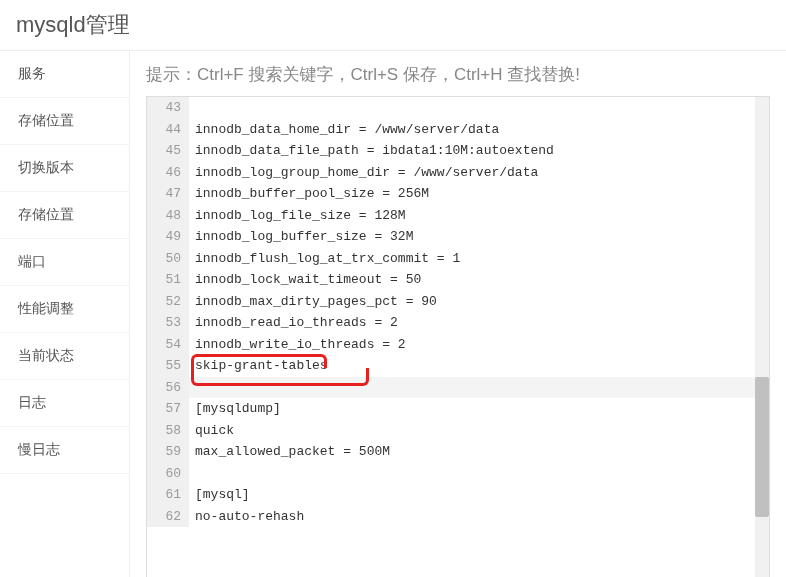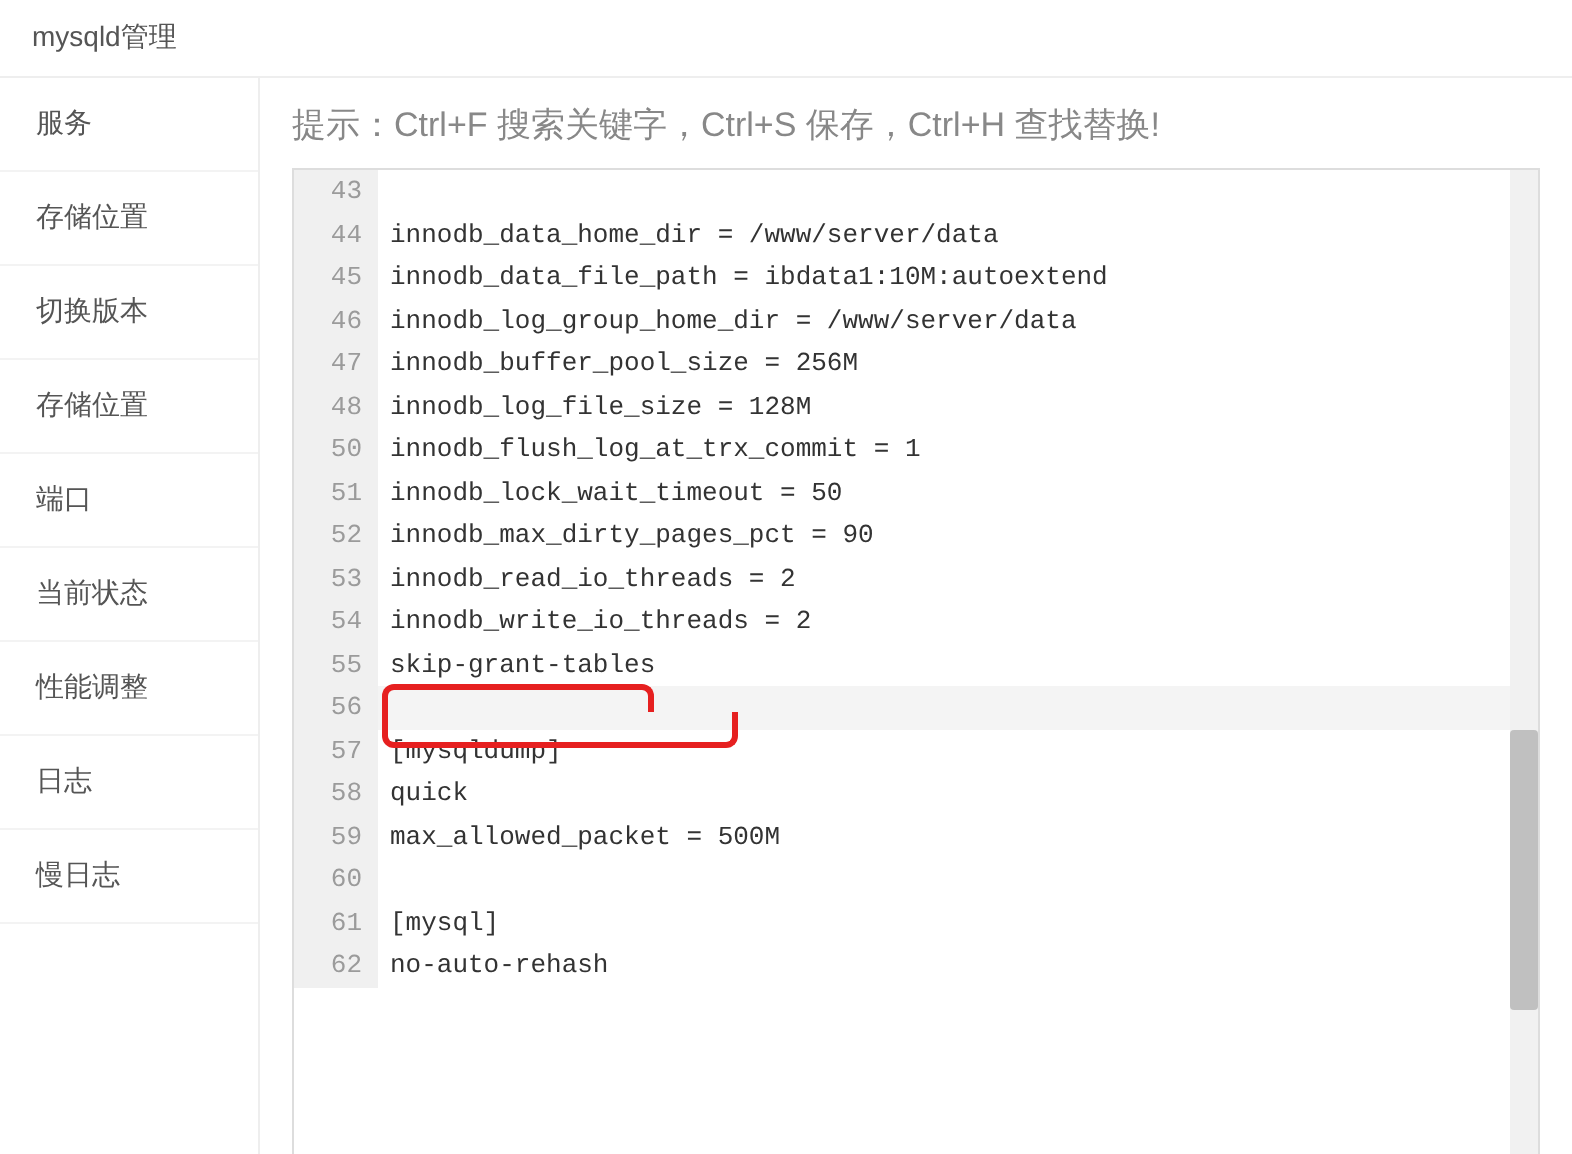--- a/index.html
+++ b/index.html
@@ -9,21 +9,21 @@
     }
     body {
       font-family: -apple-system, BlinkMacSystemFont, "Segoe UI", "Microsoft YaHei", sans-serif;
       font-size: 14px;
       color: #333;
       background: #fff;
       width: 786px;
     }
     .header {
       padding: 10px 16px;
-      font-size: 14px;
+      font-size: 22px;
       color: #555;
       border-bottom: 1px solid #eee;
     }
     .container {
       display: flex;
     }
     .sidebar {
       width: 130px;
       background: #fff;
       border-right: 1px solid #eee;
@@ -126,22 +126,22 @@
 
 <div class="header">mysqld管理</div>
 
 <div class="container">
   <div class="sidebar">
     <div class="sidebar-item">服务</div>
     <div class="sidebar-item">存储位置</div>
     <div class="sidebar-item">切换版本</div>
     <div class="sidebar-item">存储位置</div>
     <div class="sidebar-item">端口</div>
+    <div class="sidebar-item">性能调整</div>
     <div class="sidebar-item">当前状态</div>
-    <div class="sidebar-item">性能调整</div>
     <div class="sidebar-item">日志</div>
     <div class="sidebar-item">慢日志</div>
   </div>
 
   <div class="main">
     <div class="hint">提示：Ctrl+F 搜索关键字，Ctrl+S 保存，Ctrl+H 查找替换!</div>
 
     <div class="editor">
       <div class="editor-inner" id="editor-inner">
           <div class="code-line">
@@ -160,20 +160,24 @@
             <div class="gutter">46</div>
             <div class="code-text">innodb_log_group_home_dir = /www/server/data</div>
           </div>
           <div class="code-line">
             <div class="gutter">47</div>
             <div class="code-text">innodb_buffer_pool_size = 256M</div>
           </div>
           <div class="code-line">
             <div class="gutter">48</div>
             <div class="code-text">innodb_log_file_size = 128M</div>
+          </div>
+          <div class="code-line">
+            <div class="gutter">49</div>
+            <div class="code-text">innodb_log_buffer_size = 32M</div>
           </div>
           <div class="code-line">
             <div class="gutter">50</div>
             <div class="code-text">innodb_flush_log_at_trx_commit = 1</div>
           </div>
           <div class="code-line">
             <div class="gutter">51</div>
             <div class="code-text">innodb_lock_wait_timeout = 50</div>
           </div>
           <div class="code-line">

